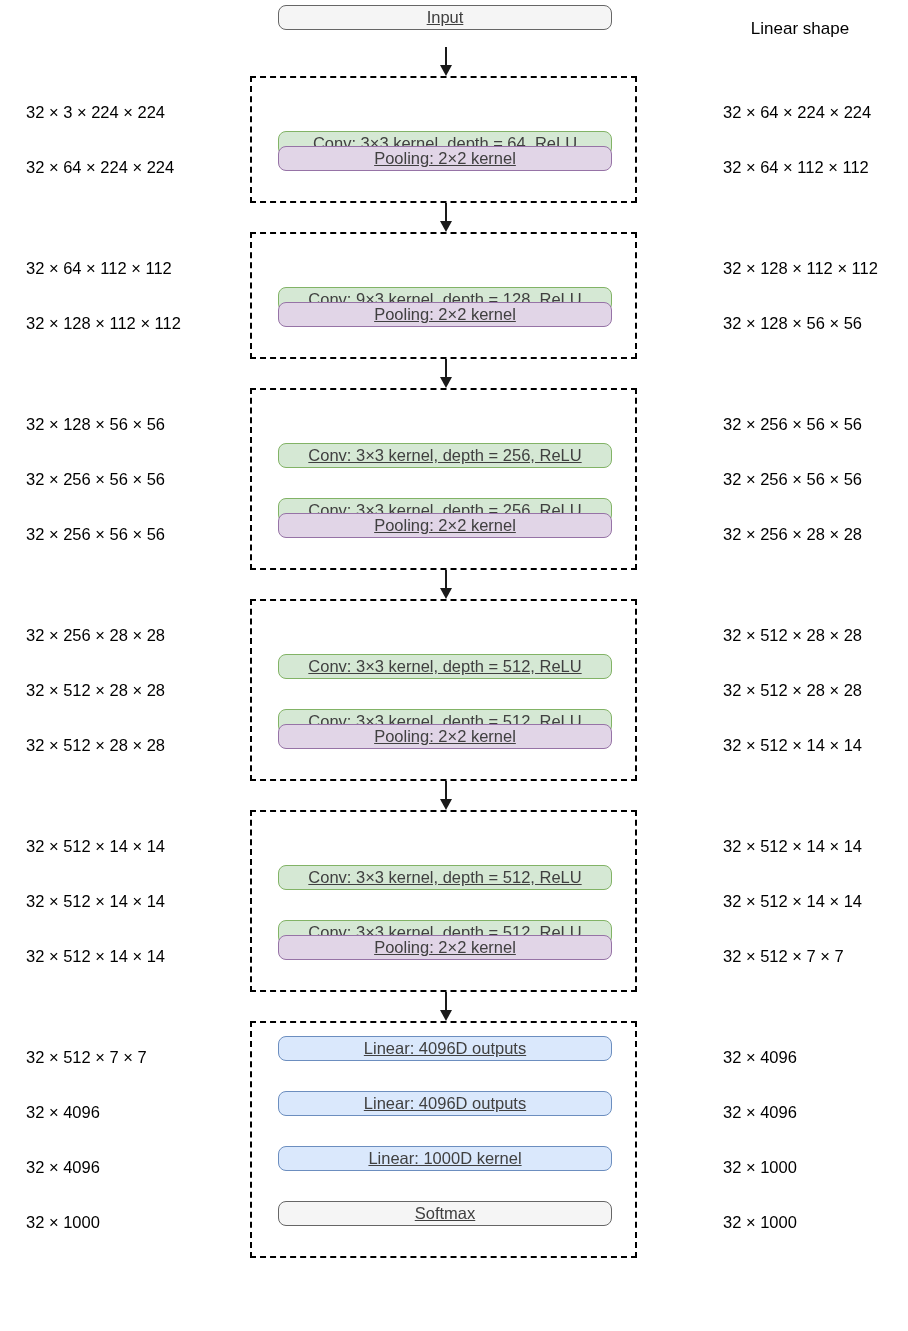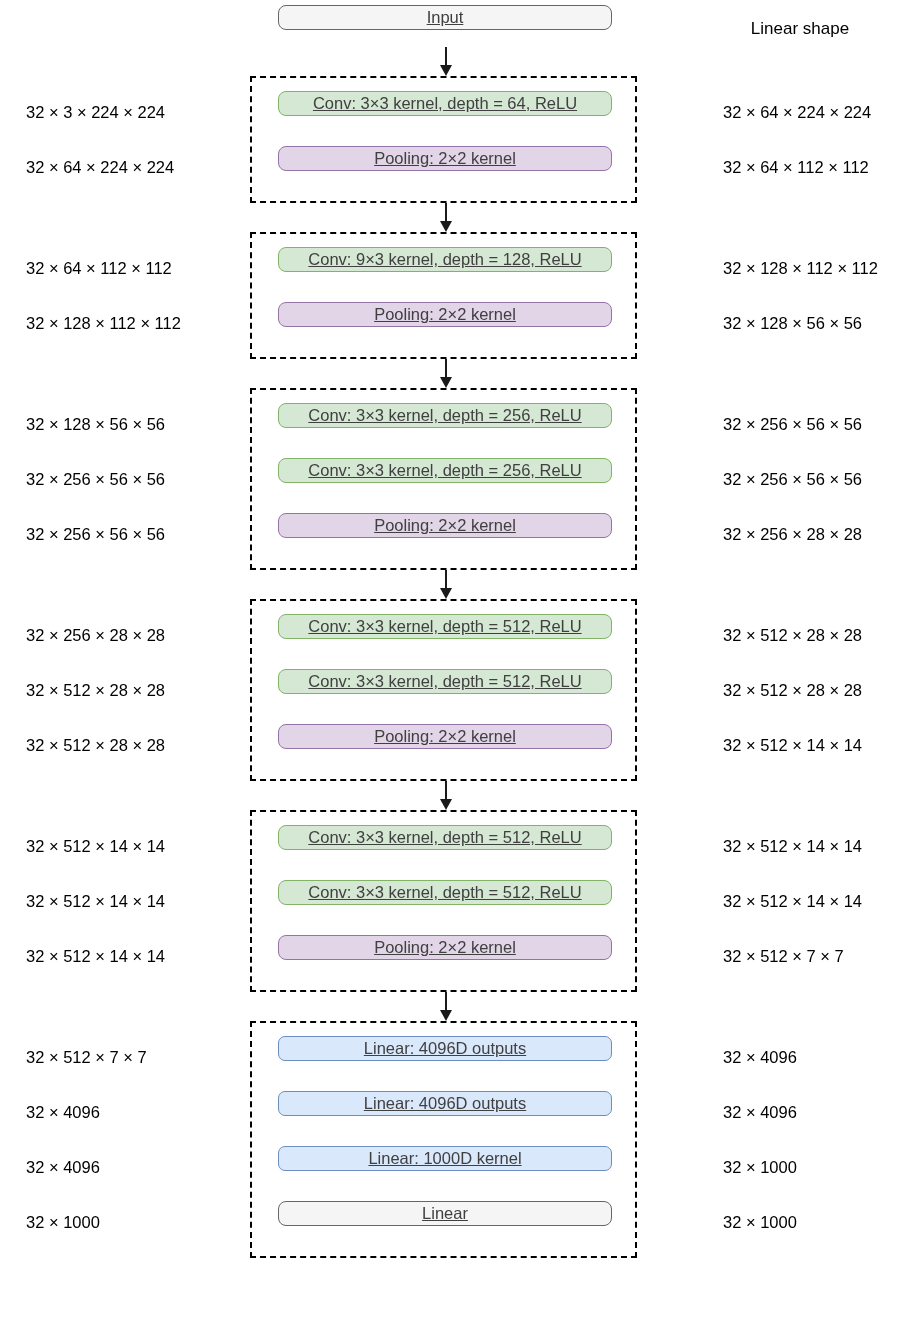--- a/index.html
+++ b/index.html
@@ -79,29 +79,29 @@
     align-items: center;
     justify-content: center;
     font-size: 16.5px;
     color: #404040;
     white-space: nowrap;
     text-decoration: underline;
   }
   .node.conv {
     background: #d5e8d4;
     border-color: #82b366;
+    margin-top: 40px;
   }
   .node.pool {
     background: #e1d5e7;
     border-color: #9673a6;
   }
   .node.linear {
     background: #dae8fc;
     border-color: #6c8ebf;
-    border-radius: 7px;
   }
   .node.plain {
     background: #f5f5f5;
     border-color: #666666;
   }
 
   
   .arrow {
     position: absolute;
     left: 440px;
@@ -205,18 +205,18 @@
       <div class="group" style="top: 1021px; height: 237px;"></div>
       <div class="node linear" style="top: 1036px;">Linear: 4096D outputs</div>
       <div class="shape-label shape-in" style="top: 1047.5px;">32 × 512 × 7 × 7</div>
       <div class="shape-label shape-out" style="top: 1047.5px;">32 × 4096</div>
       <div class="node linear" style="top: 1091px;">Linear: 4096D outputs</div>
       <div class="shape-label shape-in" style="top: 1102.5px;">32 × 4096</div>
       <div class="shape-label shape-out" style="top: 1102.5px;">32 × 4096</div>
       <div class="node linear" style="top: 1146px;">Linear: 1000D kernel</div>
       <div class="shape-label shape-in" style="top: 1157.5px;">32 × 4096</div>
       <div class="shape-label shape-out" style="top: 1157.5px;">32 × 1000</div>
-      <div class="node plain" style="top: 1201px;">Linear</div>
+      <div class="node plain" style="top: 1201px;">Softmax</div>
       <div class="shape-label shape-in" style="top: 1212.5px;">32 × 1000</div>
       <div class="shape-label shape-out" style="top: 1212.5px;">32 × 1000</div>
     </div>
 
 </div>
 
 </body></html>

